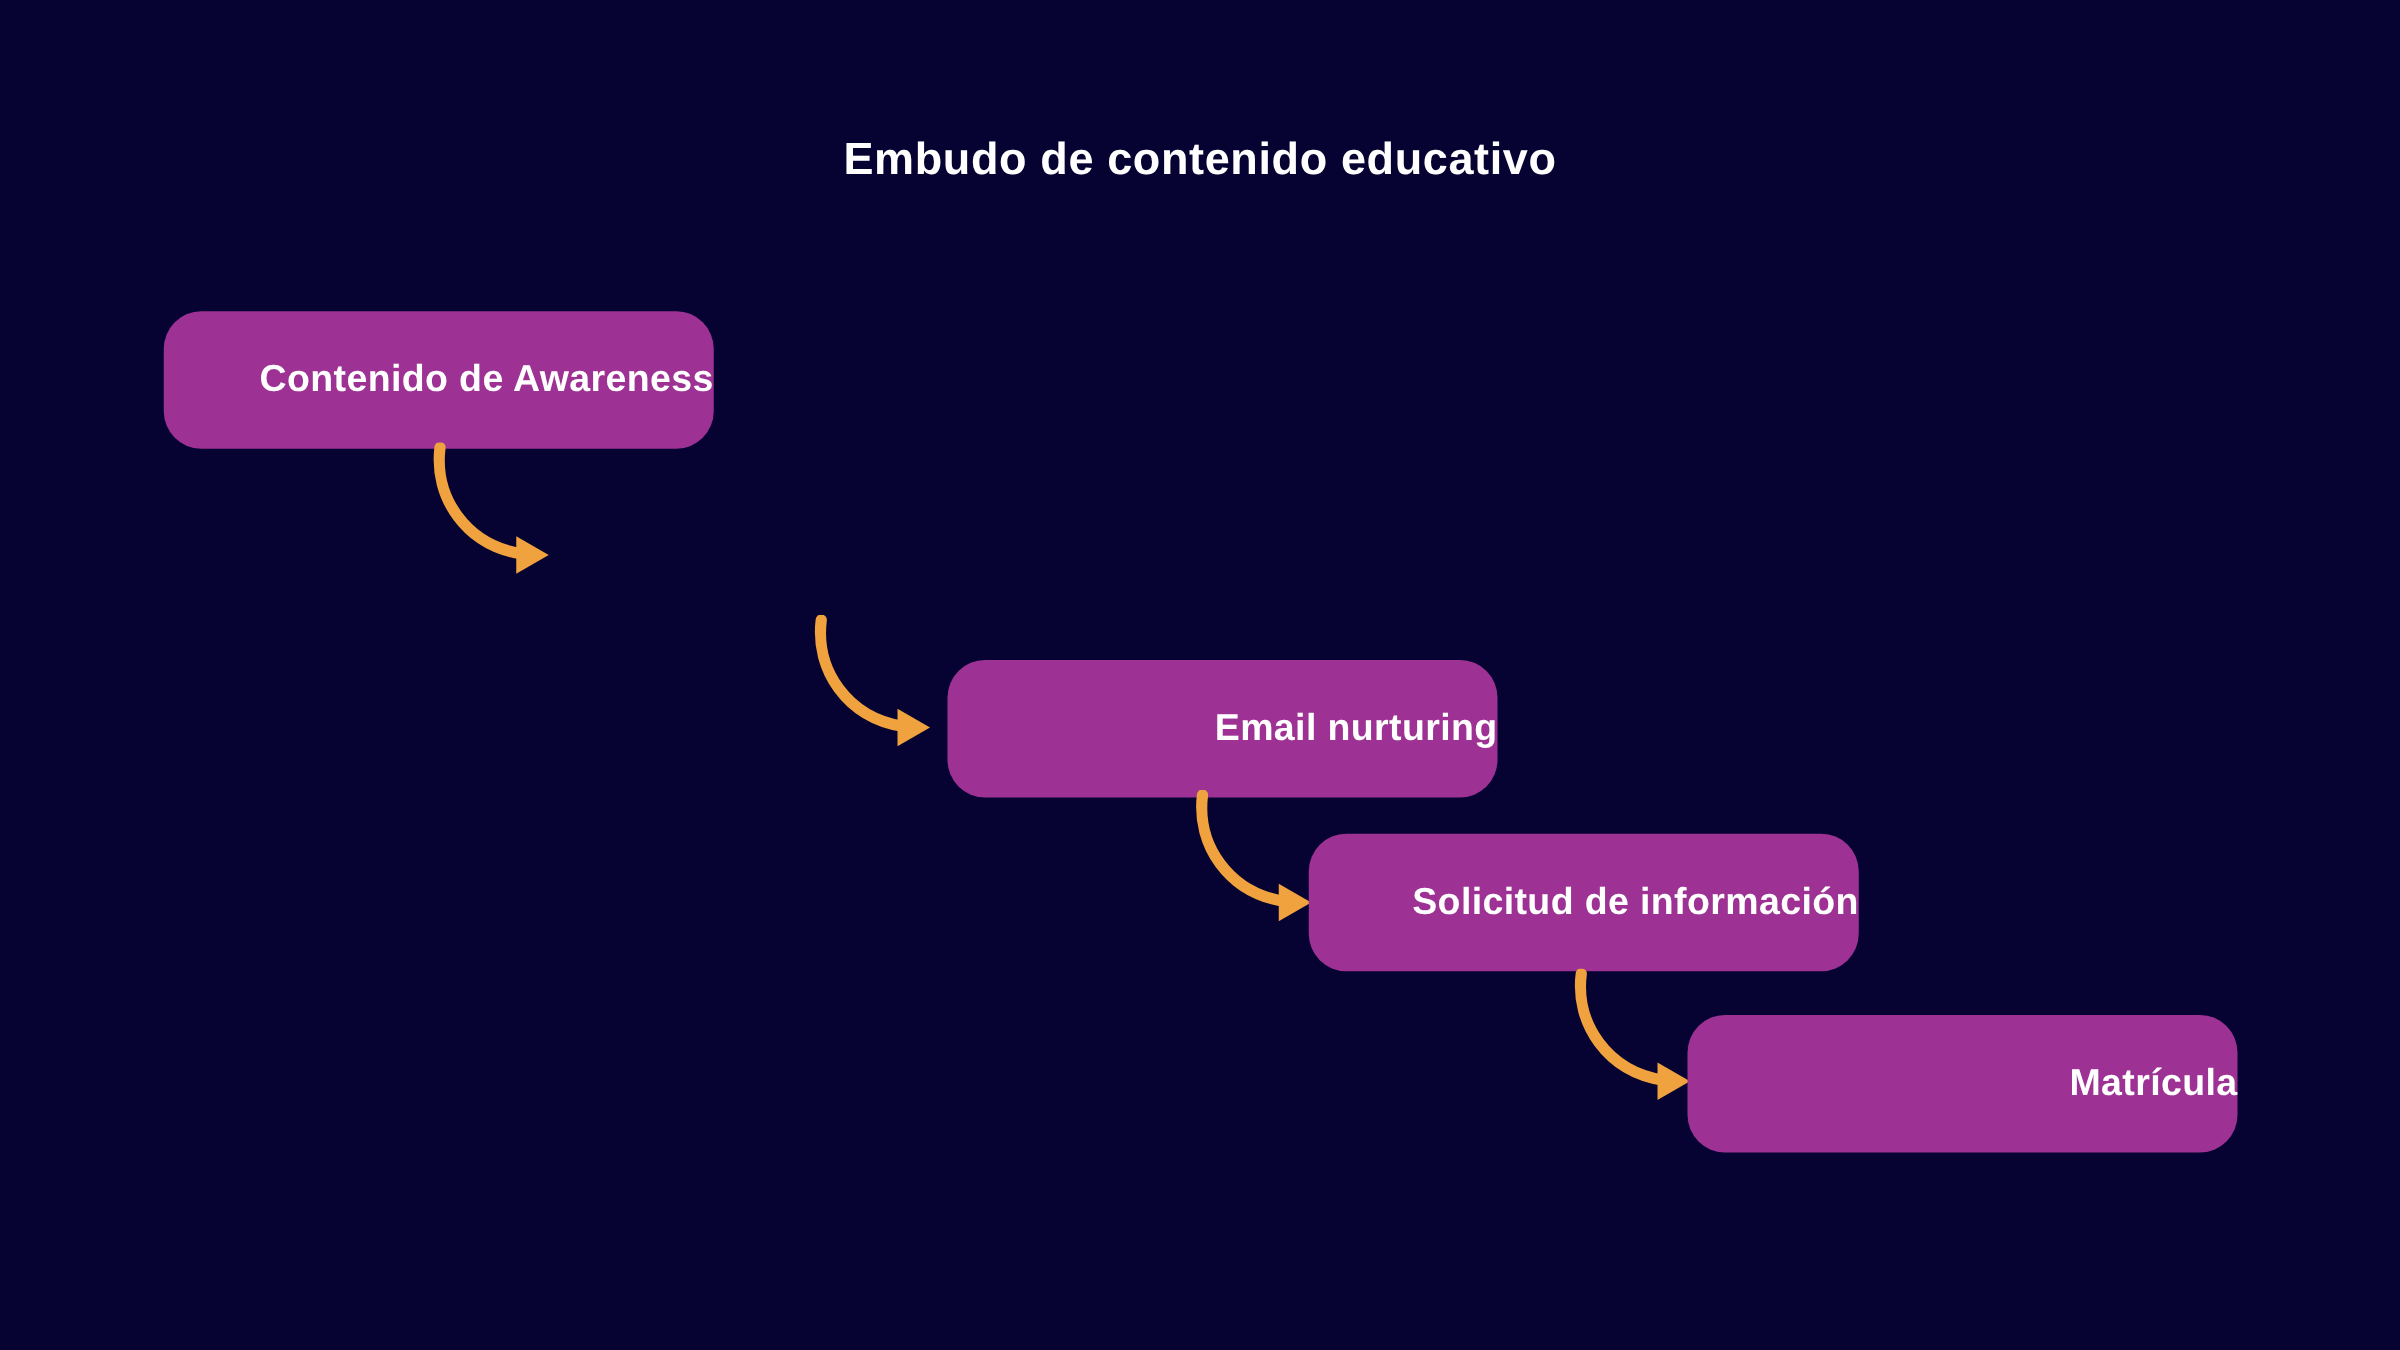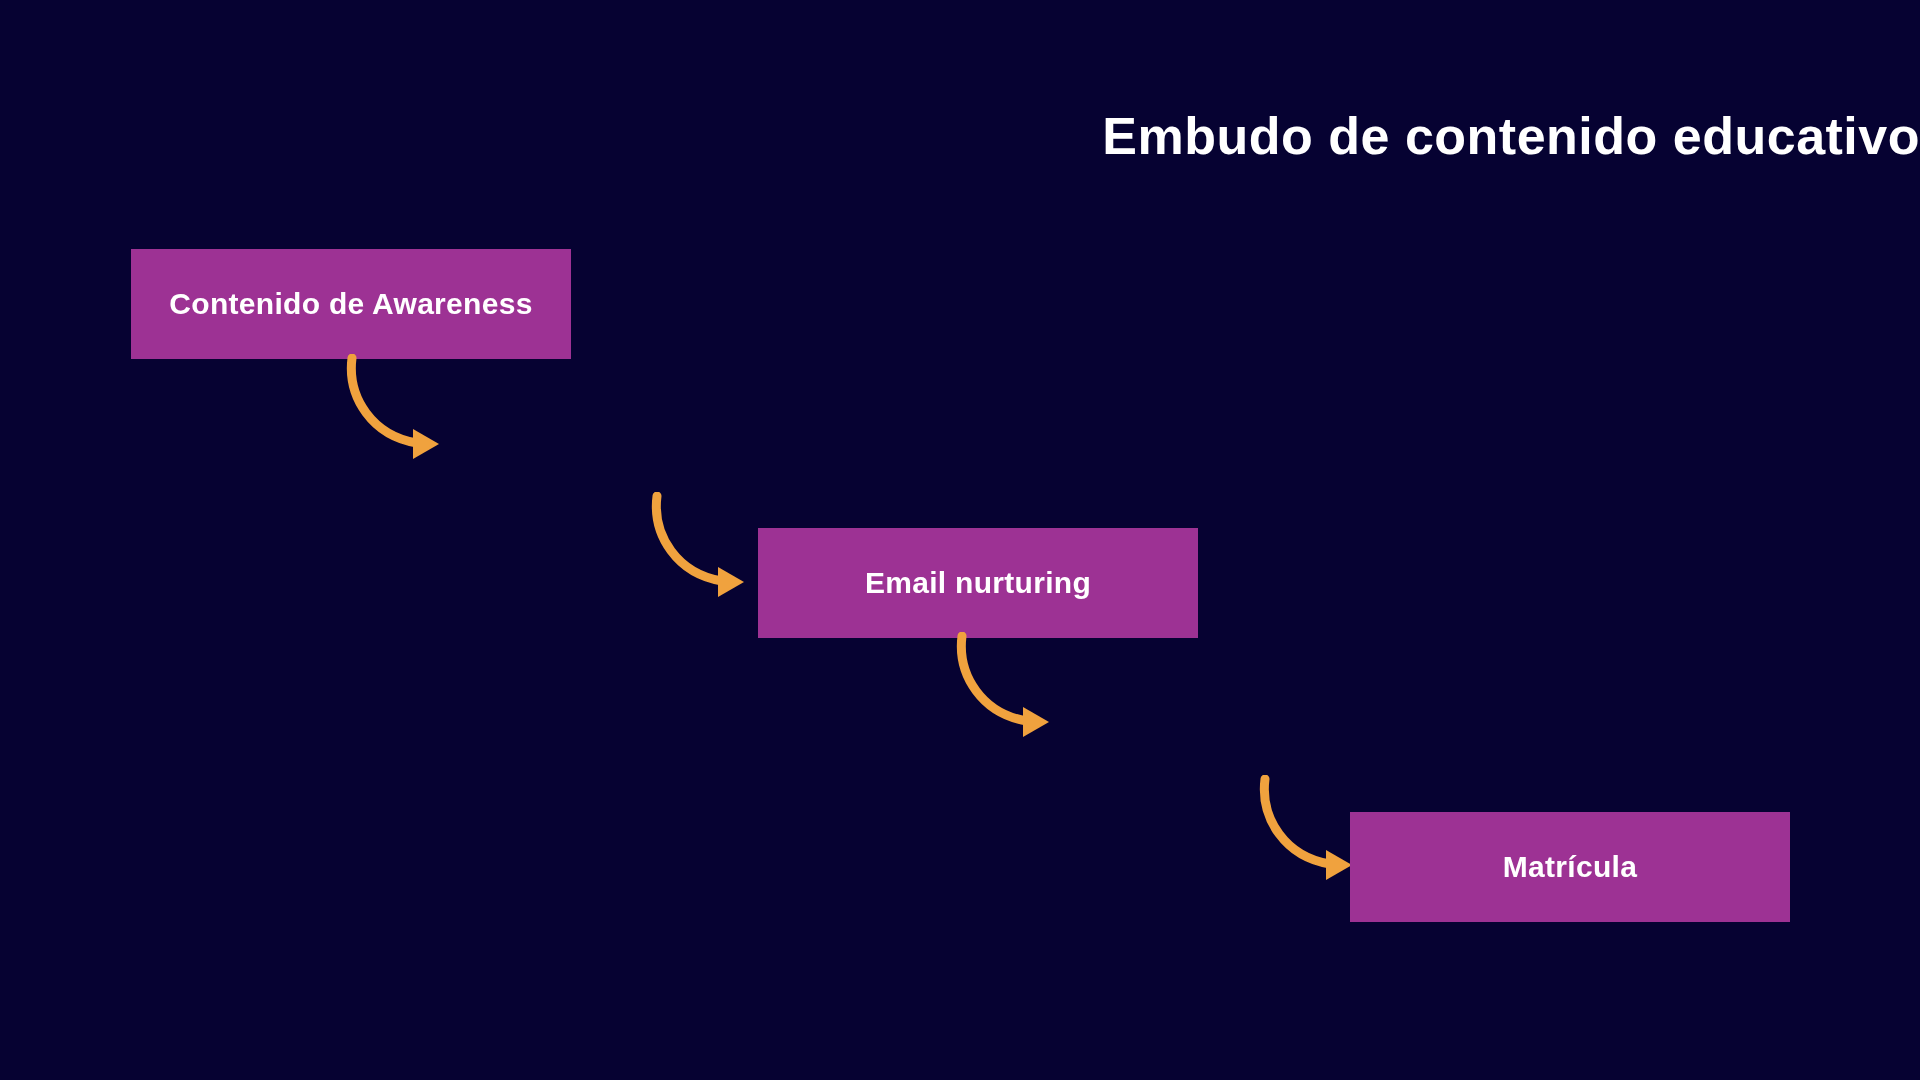--- a/index.html
+++ b/index.html
@@ -14,34 +14,35 @@
     background: var(--bg, #060232);
     overflow: hidden;
     font-family: "Liberation Sans", sans-serif;
   }
   .title {
     position: absolute;
     top: 106px;
     left: 0;
     width: 100%;
     margin: 0;
-    text-align: right;
-    font-size: 52px;
+    text-align: center;
+    font-size: 36px;
     font-weight: 700;
     letter-spacing: 0.5px;
     color: var(--text, #ffffff);
   }
   .box {
     position: absolute;
     width: 440px;
     height: 110px;
     background: var(--box, #9d3294);
     display: flex;
     align-items: center;
-    justify-content: center;
+    justify-content: flex-end;
+    border-radius: 30px;
   }
   .box-label {
     color: var(--text, #ffffff);
     font-size: 30px;
     font-weight: 700;
     letter-spacing: 0.3px;
     white-space: nowrap;
   }
   .arrow {
     position: absolute;
@@ -82,20 +83,23 @@
 
   <div class="box" style="left:758px; top:528px;">
     <span class="box-label">Email nurturing</span>
   </div>
 
   <svg class="arrow" style="left:947px; top:632px;" viewBox="0 0 120 110" aria-hidden="true">
     <path d="M 15 4 C 10 44, 36 82, 80 89"></path>
     <polygon points="76,75 102,90 76,105"></polygon>
   </svg>
 
+  <div class="box" style="left:1047px; top:667px;">
+    <span class="box-label">Solicitud de información</span>
+  </div>
 
   <svg class="arrow" style="left:1250px; top:775px;" viewBox="0 0 120 110" aria-hidden="true">
     <path d="M 15 4 C 10 44, 36 82, 80 89"></path>
     <polygon points="76,75 102,90 76,105"></polygon>
   </svg>
 
   <div class="box" style="left:1350px; top:812px;">
     <span class="box-label">Matrícula</span>
   </div>
 

